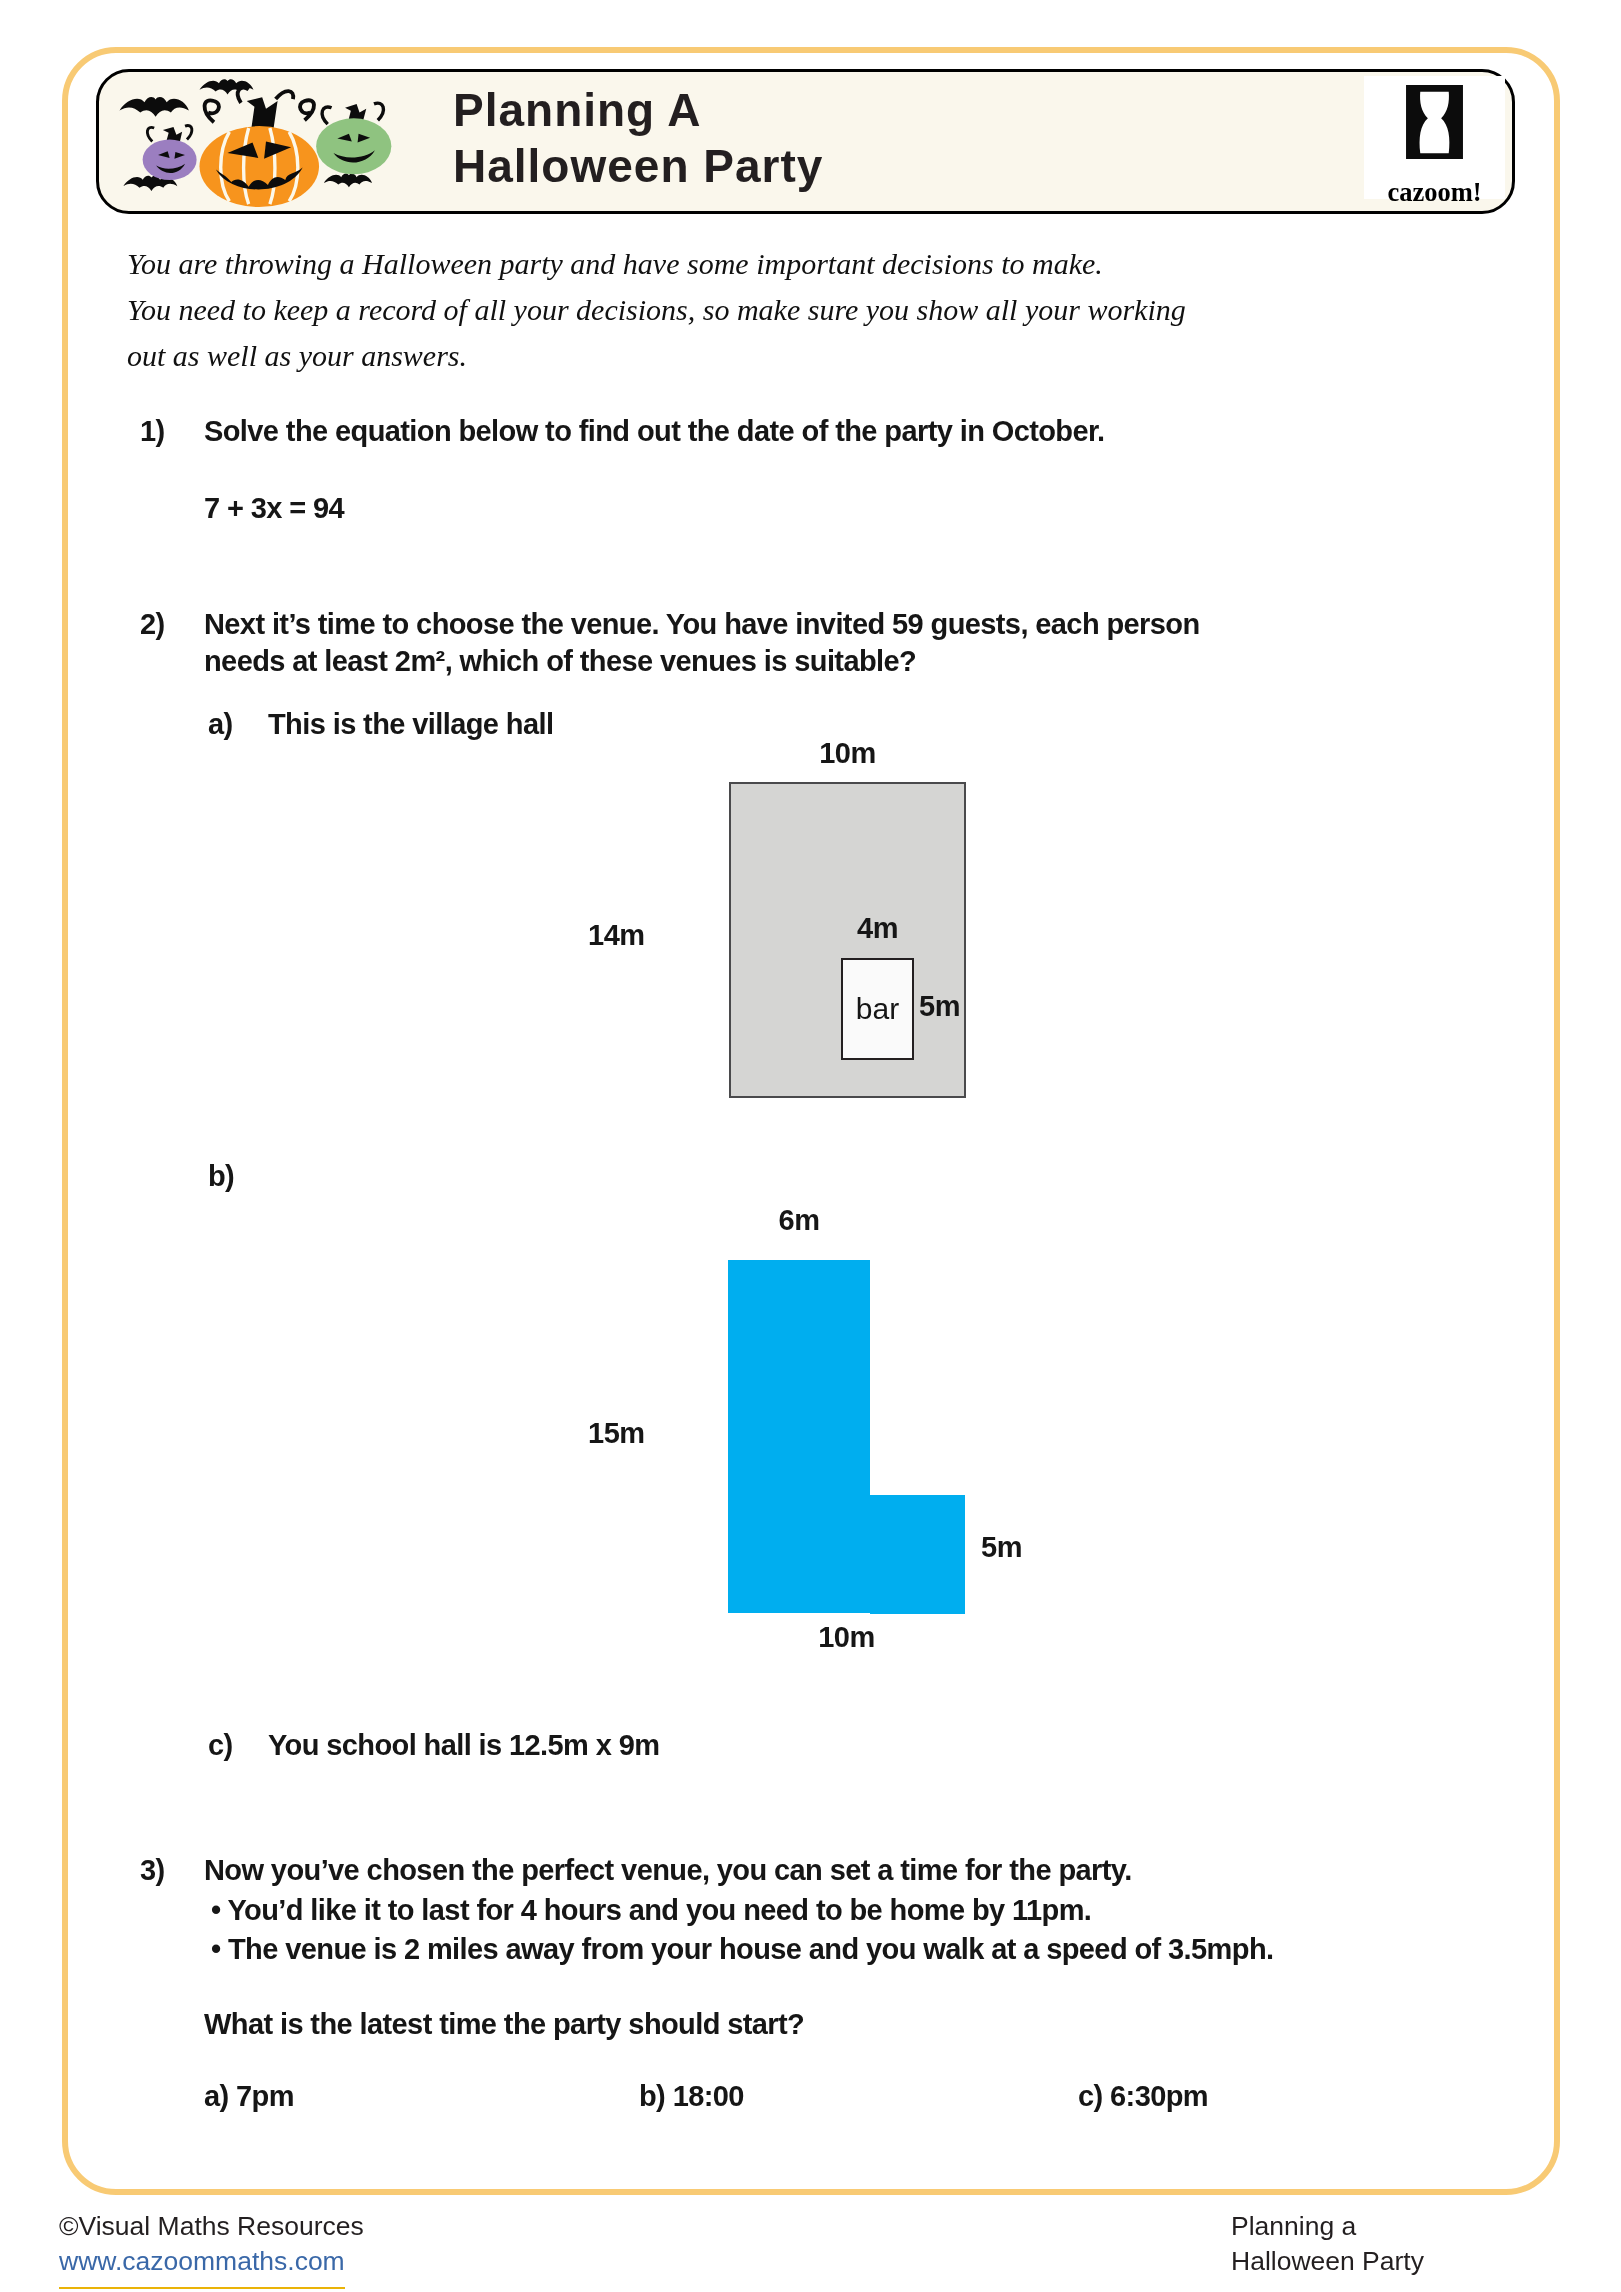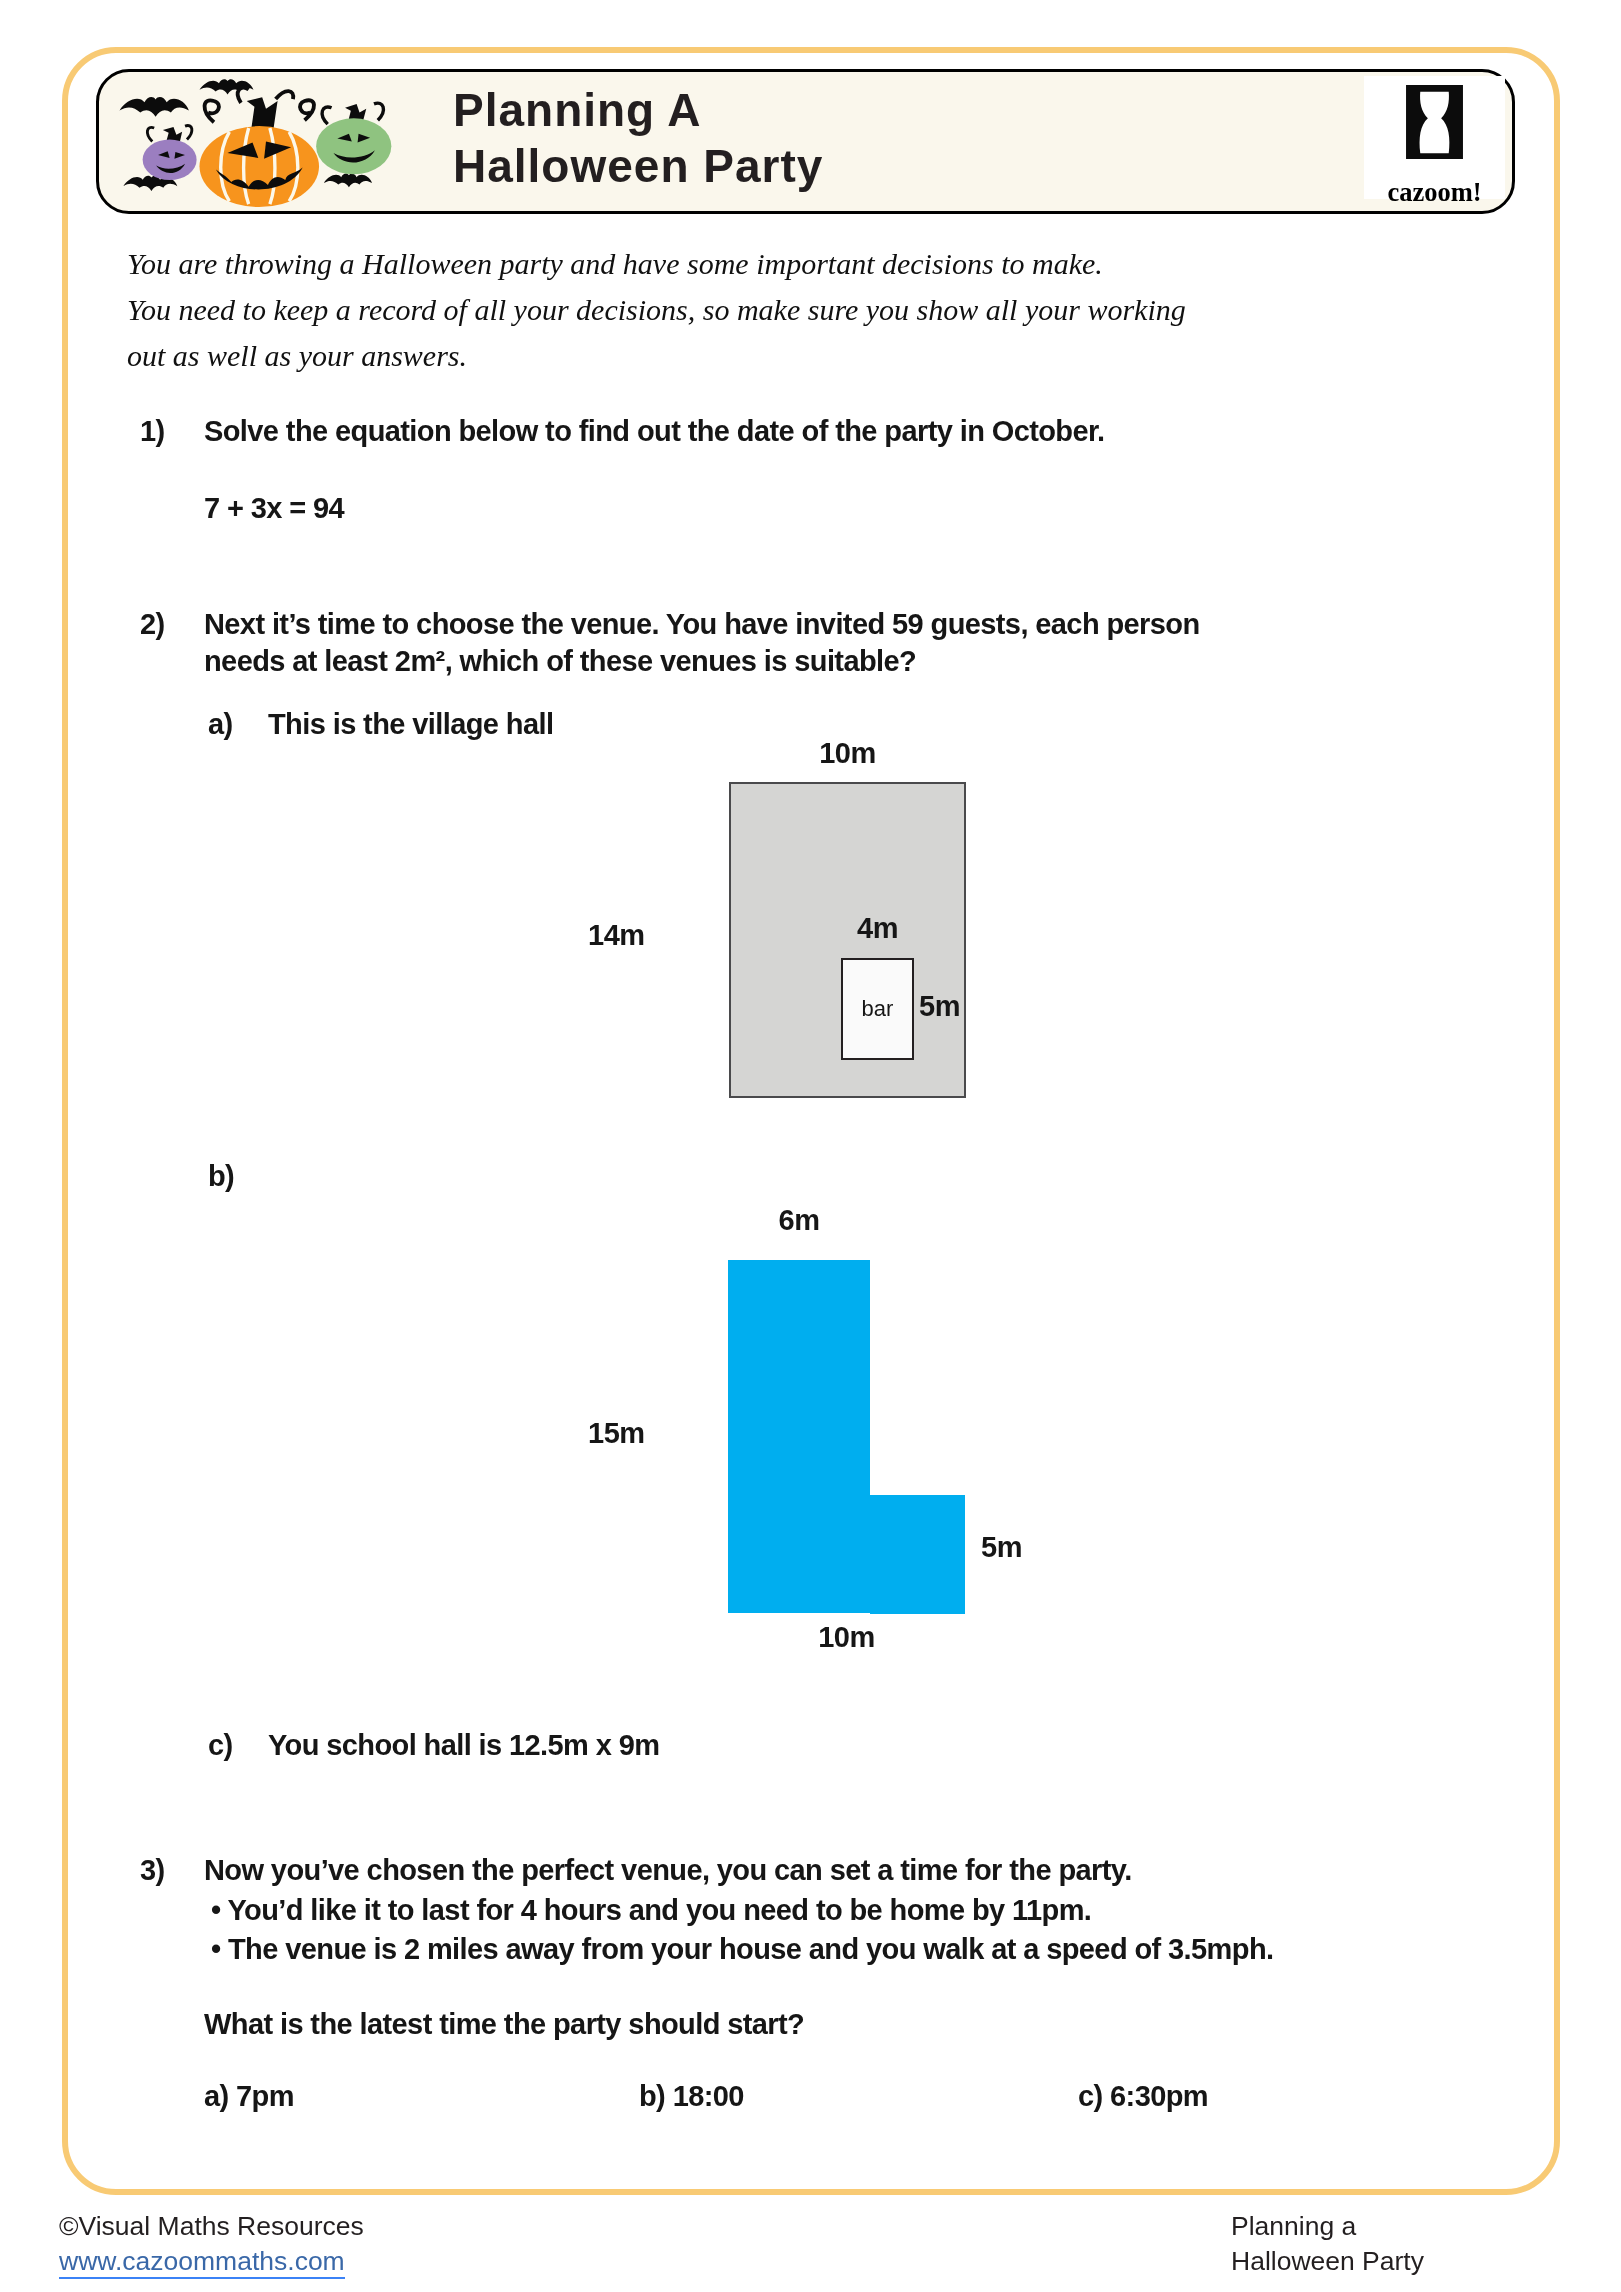--- a/index.html
+++ b/index.html
@@ -21,29 +21,29 @@
   
   .intro{font-family:"Liberation Serif",serif;font-style:italic;font-size:30px;
          color:#111;white-space:nowrap;}
   
   .q{font-weight:bold;font-size:29px;letter-spacing:-0.6px;white-space:nowrap;color:#161616;}
   
   .hall-rect{left:729px;top:782px;width:237px;height:316px;background:#D5D5D3;
              border:2px solid #4A4A4C;box-sizing:border-box;}
   .bar-rect{left:841px;top:958px;width:73px;height:102px;background:#FAFAFA;
             border:2px solid #231F20;box-sizing:border-box;display:flex;
-            align-items:center;justify-content:center;font-size:22px;color:#161616;}
+            align-items:center;justify-content:center;font-size:30px;color:#161616;}
   .barn-stem{left:728px;top:1260px;width:142px;height:353px;background:#00AEEF;}
   .barn-arm{left:870px;top:1495px;width:95px;height:119px;background:#00AEEF;}
   .lbl{font-weight:bold;font-size:29px;letter-spacing:-0.5px;white-space:nowrap;color:#161616;}
   .ctr{text-align:center;}
   .rgt{}
   
   .foot{font-size:26.5px;color:#231F20;white-space:nowrap;}
-  .foot-link{color:#3A68A8;border-bottom:2px solid #3b82f6;padding-bottom:1px;}
+  .foot-link{color:#3A68A8;border-bottom:2px solid #eab308;padding-bottom:11px;}
 </style>
 </head>
 <body>
 
 <div class="page">
 
   <div class="abs yellow-frame"></div>
 
   <div class="abs header-box"></div>
 

